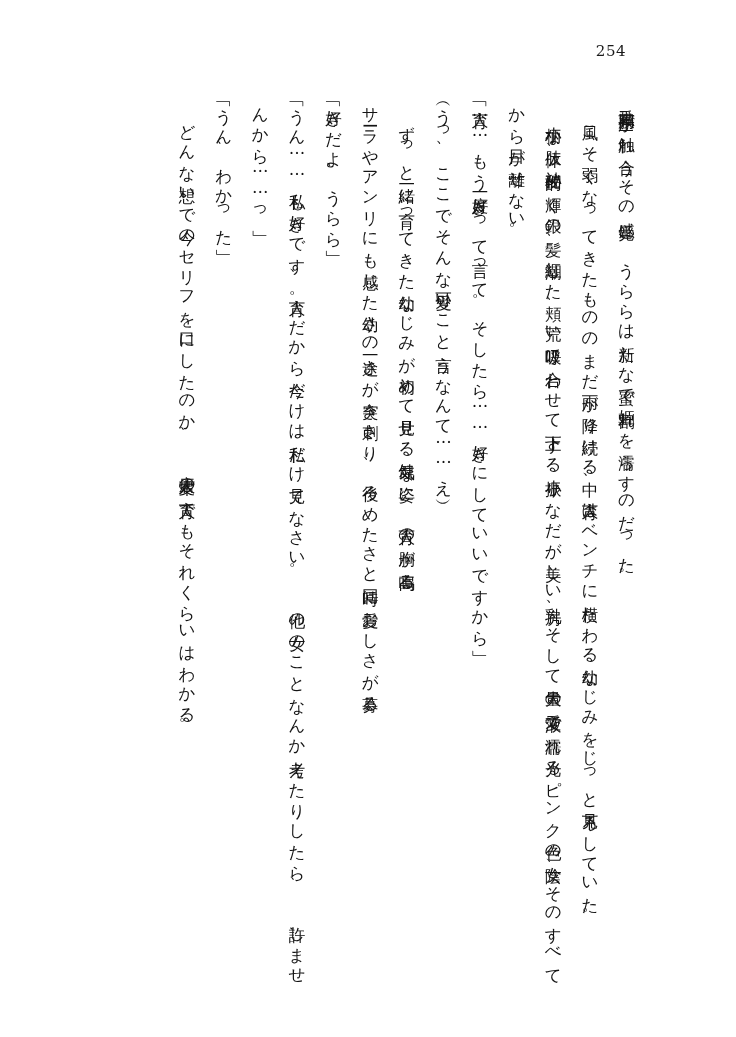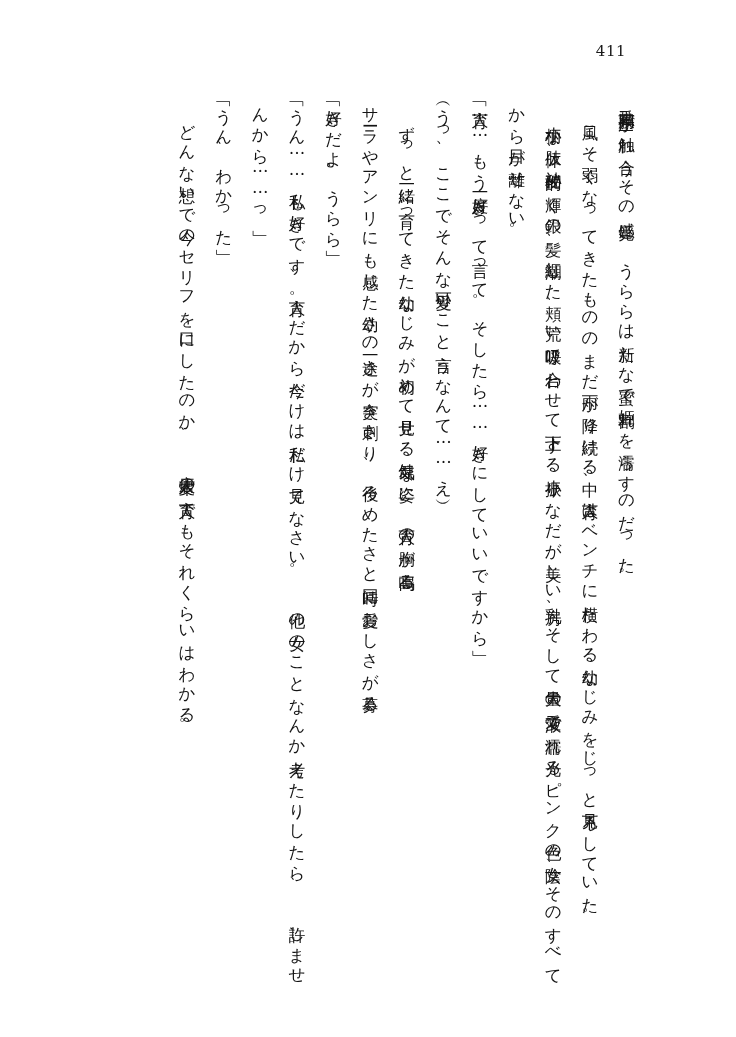--- a/index.html
+++ b/index.html
@@ -48,21 +48,21 @@
   }
   .body-text p.indent {
     text-indent: 1em;
   }
 </style>
 </head>
 <body>
 
 <div class="page">
 
-  <div class="page-number">411</div>
+  <div class="page-number">254</div>
 
   <div class="body-text">
     <p>舌粘膜同士が触れ合うその感覚に、うららは新たな蜜で姫割れを濡らすのだった。</p>
     <p class="indent">風こそ弱くなってきたもののまだ雨が降り続ける中、育人はベンチに横たわる幼なじみをじっと見下ろしていた。</p>
     <p class="indent">小柄な肢体、神秘的に輝く銀の髪、紅潮した頬、荒い呼吸に合わせて上下する小振りなだが美しい乳房、そして大量の愛液で濡れ光るピンク色の女陰、そのすべてから目が離せない。</p>
     <p>「育人……もう一度好きって言って。そしたら……好きにしていいですから」</p>
     <p>（うっ、ここでそんな可愛いこと言うなんて……え）</p>
     <p class="indent">ずっと一緒に育ってきた幼なじみが初めて見せる健気な姿に、育人の胸が高鳴る。</p>
     <p>サーラやアンリにも感じた幼さの一途さが突き刺さり、後ろめたさと同時に愛おしさが募る。</p>
     <p>「好きだよ、うらら」</p>

